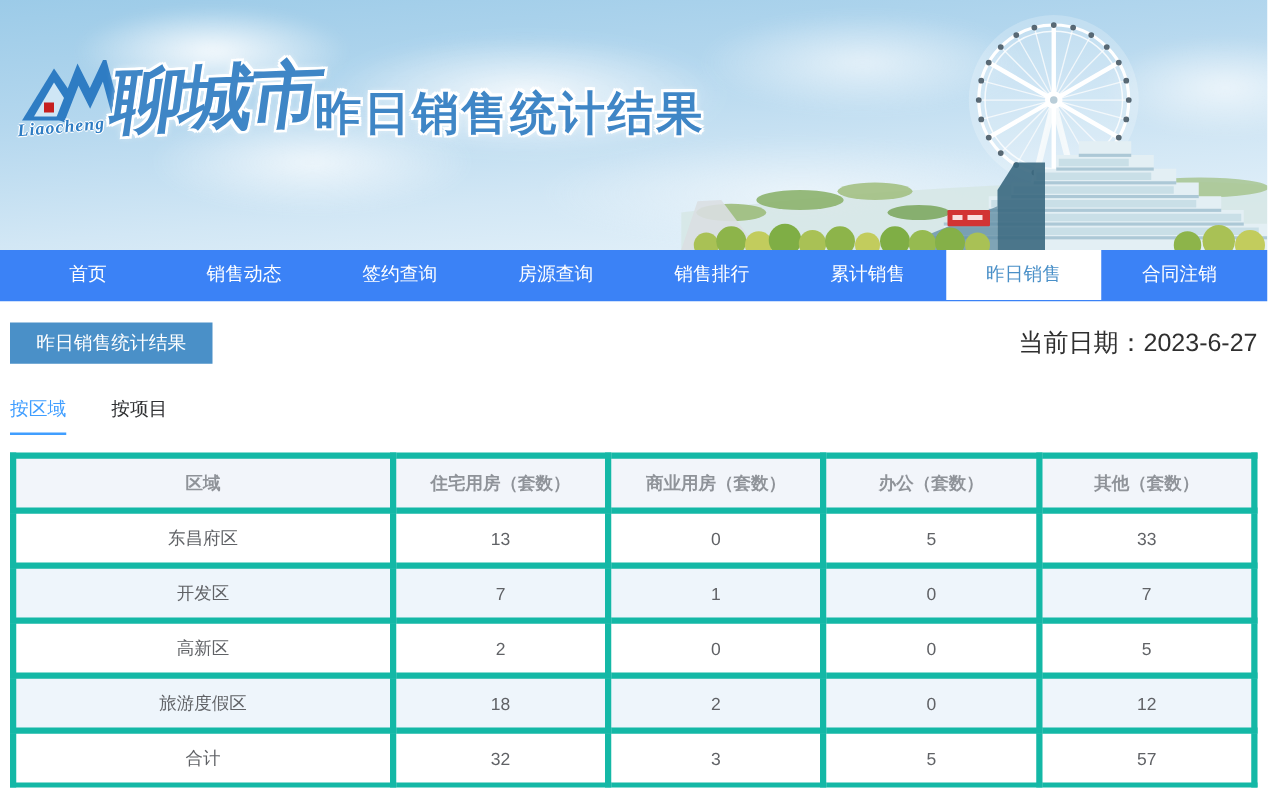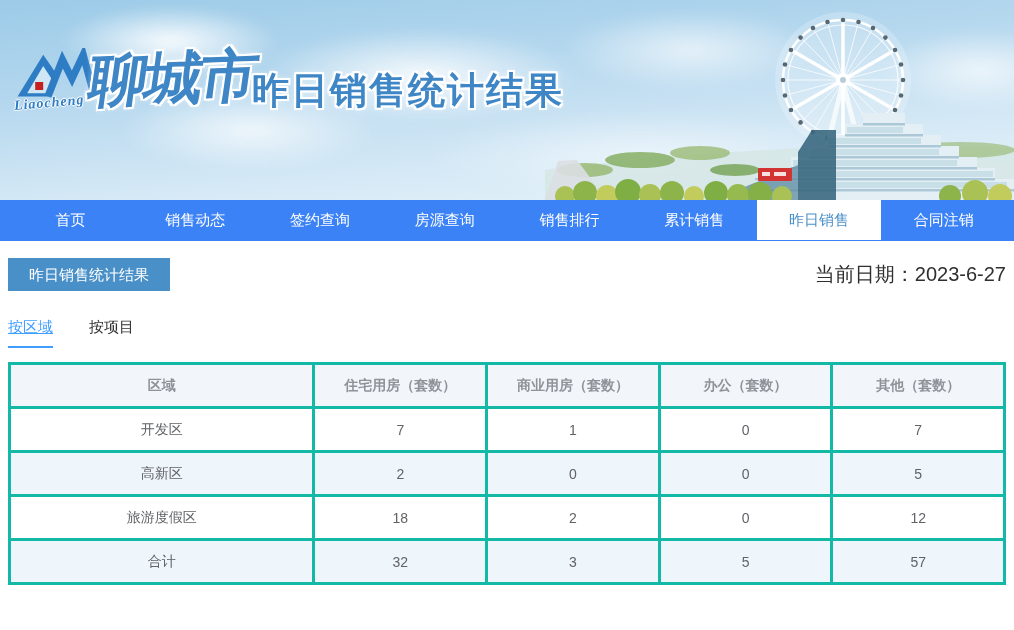--- a/index.html
+++ b/index.html
@@ -45,24 +45,24 @@
   
   .content { width: 998px; margin: 0 auto; }
   .title-row { margin-top: 17px; display: flex; justify-content: space-between; align-items: center; }
   .page-title-badge { background: #4a90c8; color: #fff; font-size: 15px;
     height: 33px; line-height: 33px; padding: 0 21px; }
   .current-date { font-size: 20px; color: #2f2f2f; }
 
   .view-tabs { margin-top: 27px; display: flex; gap: 36px; font-size: 15px; }
   .view-tab { padding-bottom: 9px; border-bottom: 2px solid transparent;
     color: #303133; cursor: pointer; }
-  .view-tab.active { color: #409eff; border-bottom-color: #409eff; text-decoration: underline; }
+  .view-tab.active { color: #409eff; border-bottom-color: #409eff; }
 
   .stats-table { margin-top: 14px; width: 100%; border-collapse: collapse; table-layout: fixed; }
-  .stats-table th, .stats-table td { border: 3px solid #14b8a6; height: 44px;
+  .stats-table th, .stats-table td { border: 5px solid #14b8a6; height: 44px;
     text-align: center; font-size: 14px; margin-left: 40px; }
   .stats-table th { background: #f2f5fa; color: #8f9399; font-weight: bold; }
   .stats-table td { color: #606266; }
   .stats-table tbody tr:nth-child(even) { background: #eef5fb; }
   .stats-table col.region { width: 30.6%; }
 </style>
 </head>
 <body>
 
 <div class="page">
@@ -239,20 +239,27 @@
         <tr>
           <th>区域</th>
           <th>住宅用房（套数）</th>
           <th>商业用房（套数）</th>
           <th>办公（套数）</th>
           <th>其他（套数）</th>
         </tr>
       </thead>
       <tbody>
         <tr>
+          <td>东昌府区</td>
+          <td>13</td>
+          <td>0</td>
+          <td>5</td>
+          <td>33</td>
+        </tr>
+        <tr>
           <td>开发区</td>
           <td>7</td>
           <td>1</td>
           <td>0</td>
           <td>7</td>
         </tr>
         <tr>
           <td>高新区</td>
           <td>2</td>
           <td>0</td>

